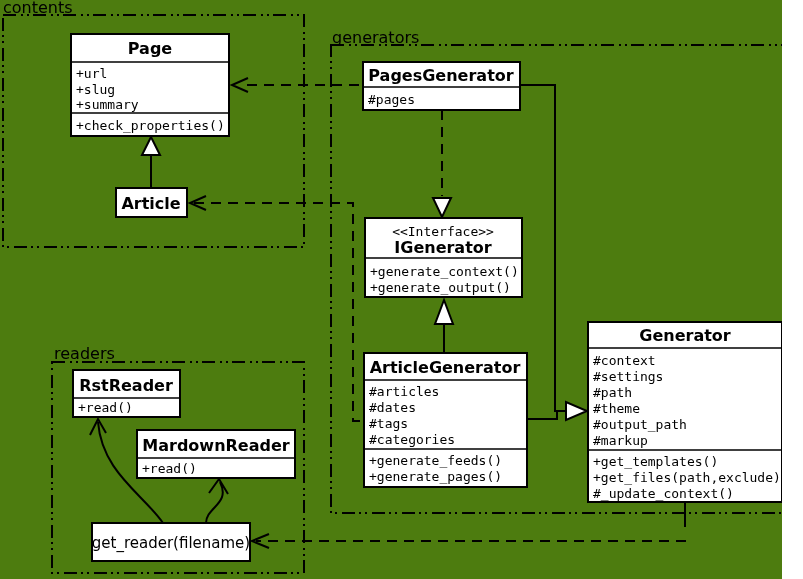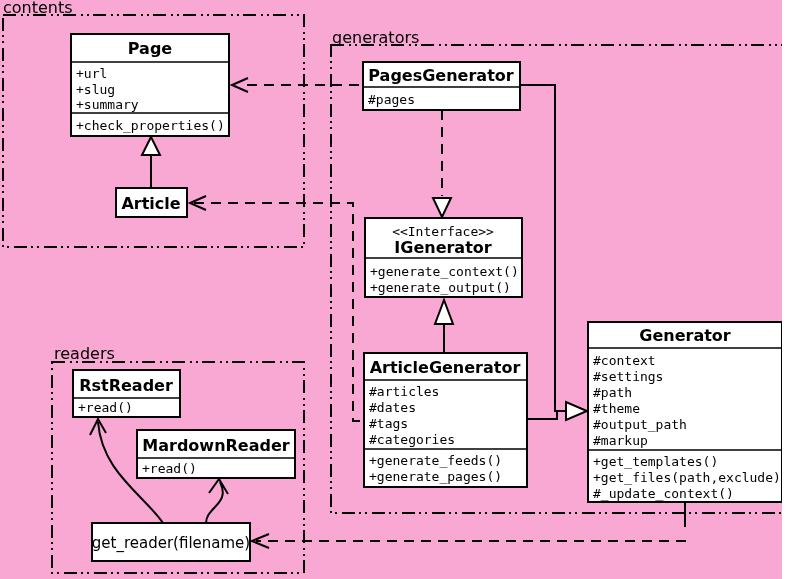--- a/index.html
+++ b/index.html
@@ -1,16 +1,16 @@
 <!DOCTYPE html>
 <html><head>
 <meta charset="utf-8">
 <style>
   html,body{margin:0;padding:0;background:#ffffff;}
-  .stage{width:782px;height:579px;position:relative;background:#f9a8d4;overflow:hidden;}
+  .stage{width:782px;height:579px;position:relative;background:#4d7c0f;overflow:hidden;}
   svg{display:block;}
   .box{fill:#ffffff;stroke:#000000;stroke-width:2;}
   .sep{stroke:#000000;stroke-width:1.7;}
   .pkg{fill:none;stroke:#000000;stroke-width:2;stroke-dasharray:13 5 2 4 2 4;}
   .solid{fill:none;stroke:#000000;stroke-width:2;}
   .dashed{fill:none;stroke:#000000;stroke-width:2;stroke-dasharray:10 7;}
   .tri{fill:#ffffff;stroke:#000000;stroke-width:2;stroke-linejoin:miter;}
   .chev{fill:none;stroke:#000000;stroke-width:2;}
   text{fill:#000000;}
   .t-title{font:bold 16px "DejaVu Sans", sans-serif;text-anchor:middle;}

